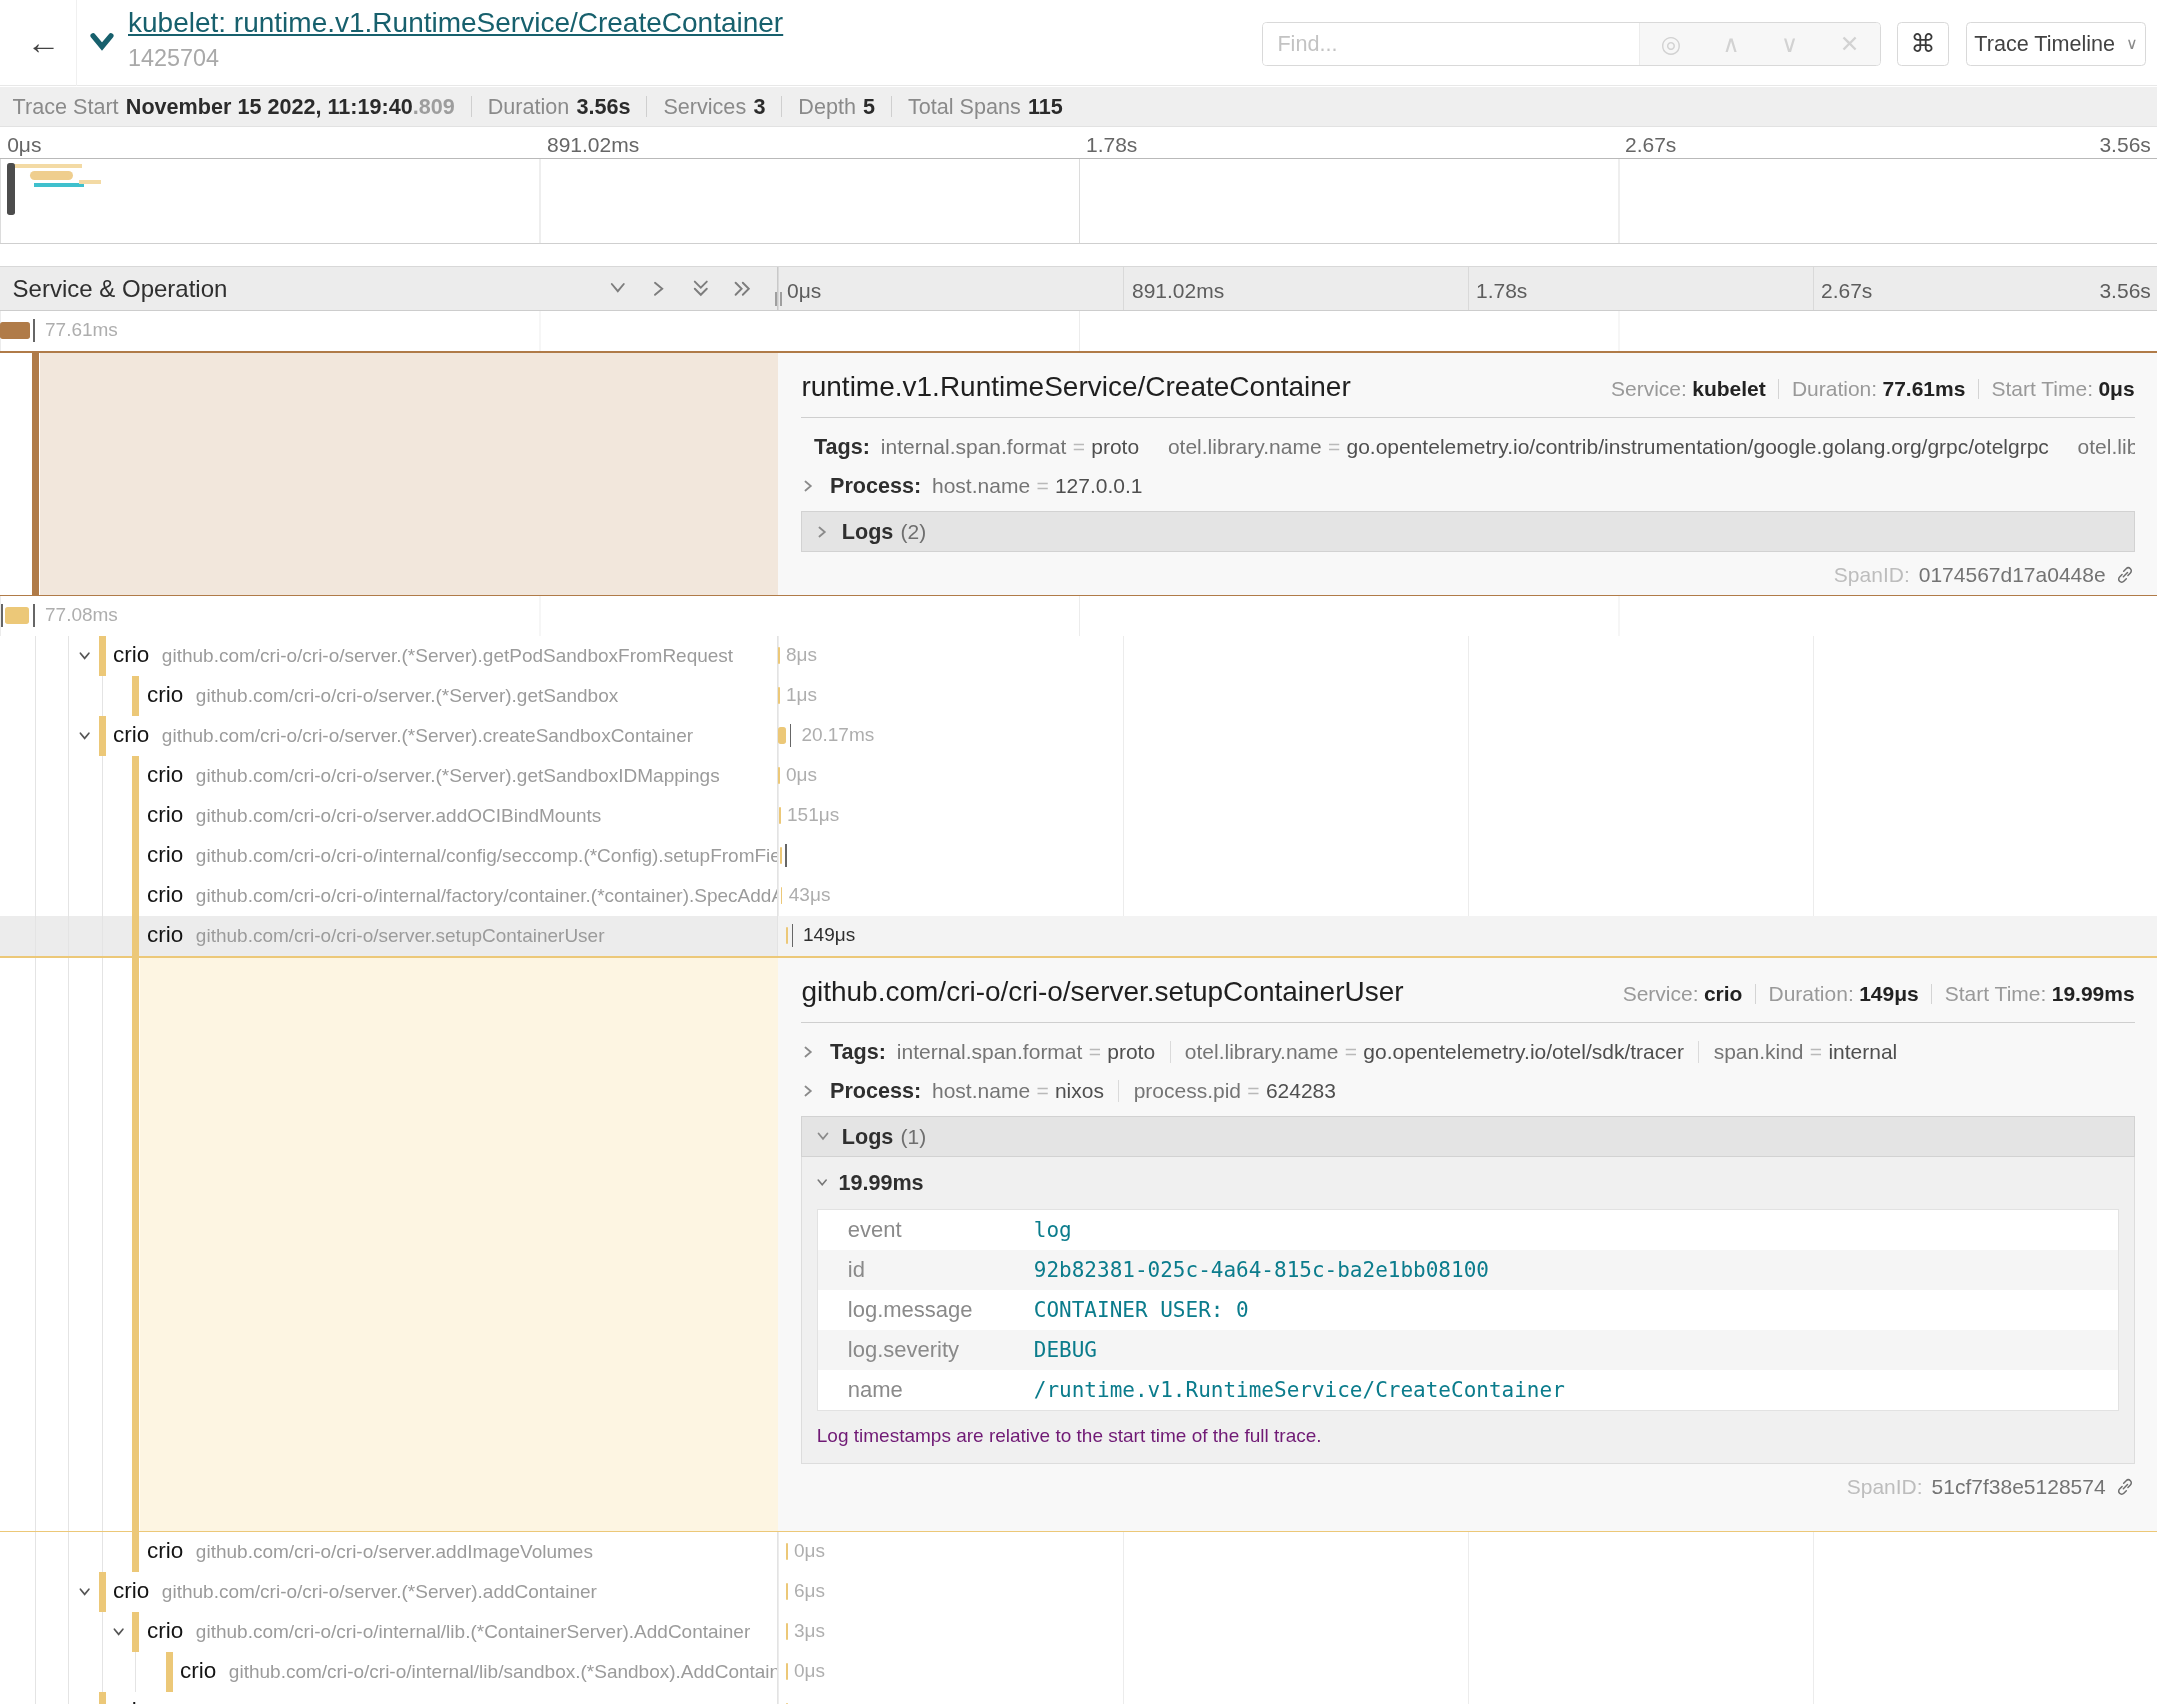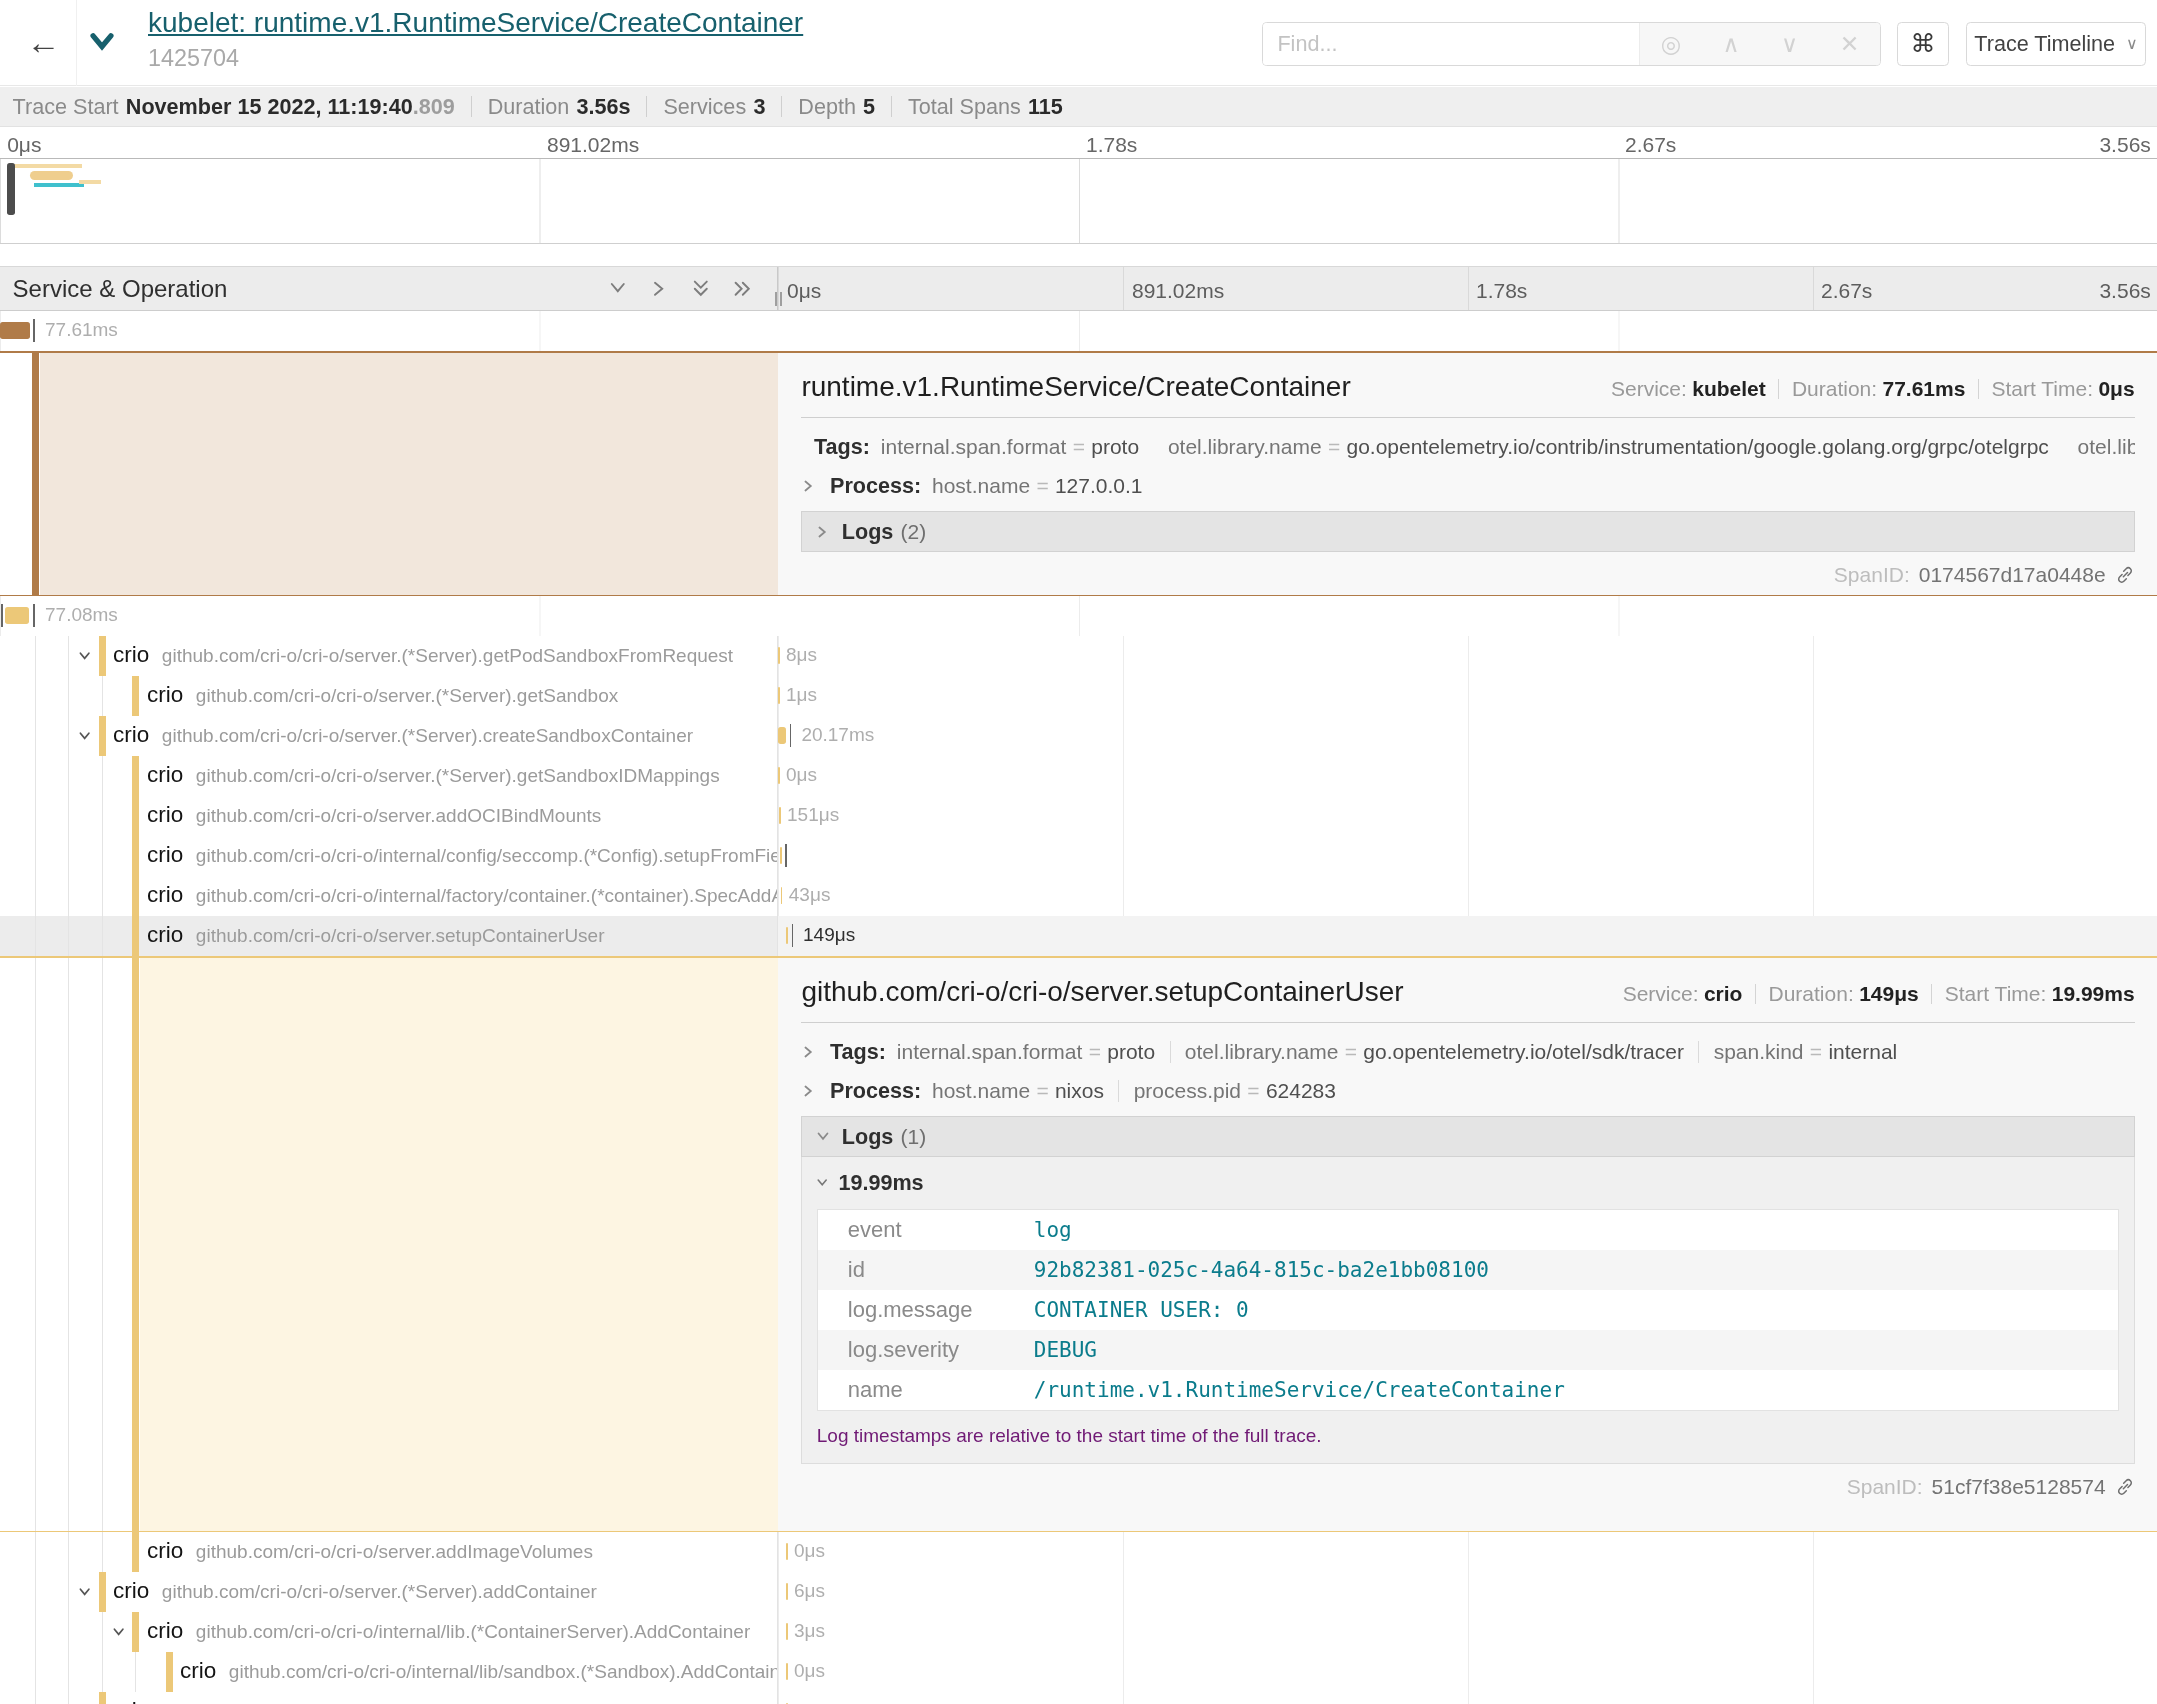--- a/index.html
+++ b/index.html
@@ -8,21 +8,21 @@
     position:relative; width:2158px; height:1705px; overflow:hidden;
     font-family:"Liberation Sans", sans-serif; color:#333;
   }
   svg { display:block; }
 
   
   .app-header { position:absolute; left:0; top:0; width:2158px; height:86px; background:#fff; border-bottom:0.9px solid #e8e8e8; }
   .back-btn { position:absolute; left:20px; top:14.4px; width:47px; height:56px; font-size:34px; color:#444; display:flex; align-items:center; justify-content:center; cursor:pointer; }
   .hdr-sep { position:absolute; left:76px; top:0; width:0.9px; height:86px; background:#f0f0f0; }
   .collapse-chevron { position:absolute; left:86px; top:27px; }
-  .title-block { position:absolute; left:128px; top:7.2px; width:1125px;margin-left:20px; }
+  .title-block { position:absolute; left:128px; top:7.2px; width:1125px; }
   .trace-title { font-size:28px; color:#17606d; text-decoration:underline; white-space:nowrap; cursor:pointer; }
   .trace-id { font-size:23.4px; color:#a9a9a9; margin-top:5.4px; }
   .find-wrap { position:absolute; left:1262px; top:21.6px; width:619px; height:44px; display:flex; border:0.9px solid #d9d9d9; border-radius:4.5px; overflow:hidden; background:#fff; }
   .find-input { flex:1; border:none; outline:none; padding:0 14.4px; font-size:21.6px; font-family:"Liberation Sans",sans-serif; color:#444; }
   .find-input::placeholder { color:#c3c3c3; }
   .find-addons { width:241px; background:#f7f7f7; border-left:0.9px solid #ececec; display:flex; align-items:center; justify-content:space-around; color:#d2d2d2; font-size:23.4px; }
   .find-addons span { cursor:default; }
   .sq-btn { position:absolute; top:21.6px; height:44px; border:0.9px solid #d9d9d9; border-radius:4.5px; background:#fff; display:flex; align-items:center; justify-content:center; cursor:pointer; }
   .cmd-btn { left:1897px; width:52px; font-size:25px; color:#3a3a3a; }
   .view-btn { left:1966px; width:180px; font-size:21.6px; color:#434343; gap:10.8px; }

